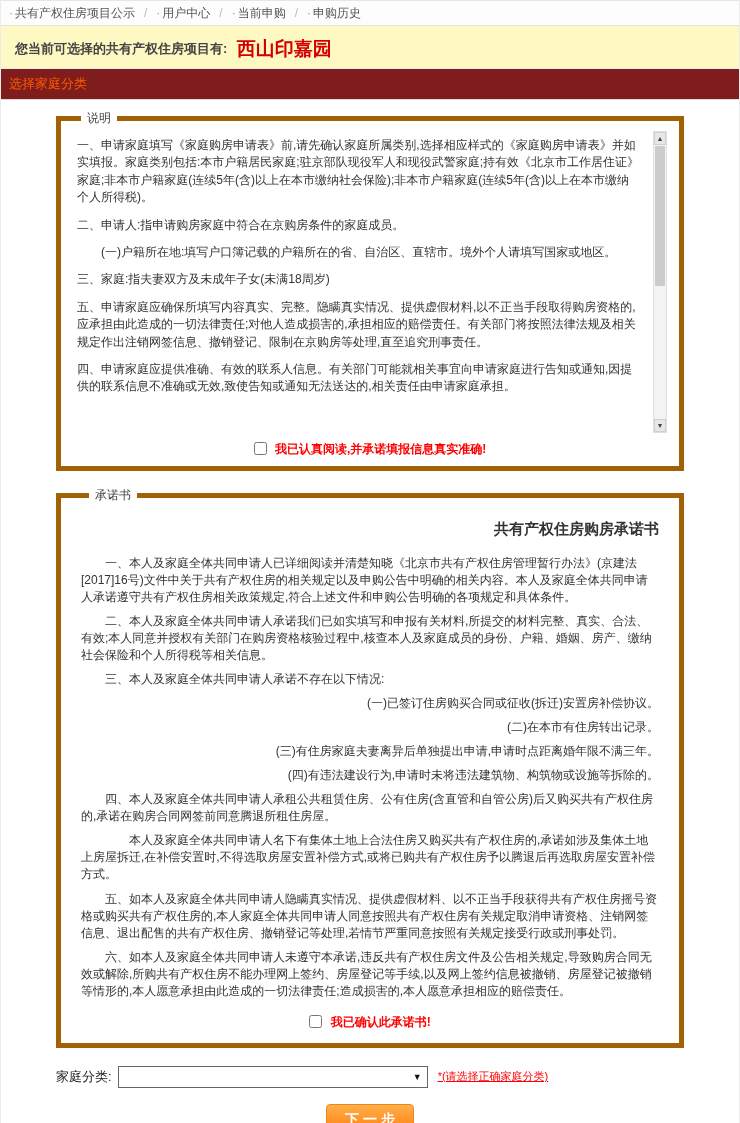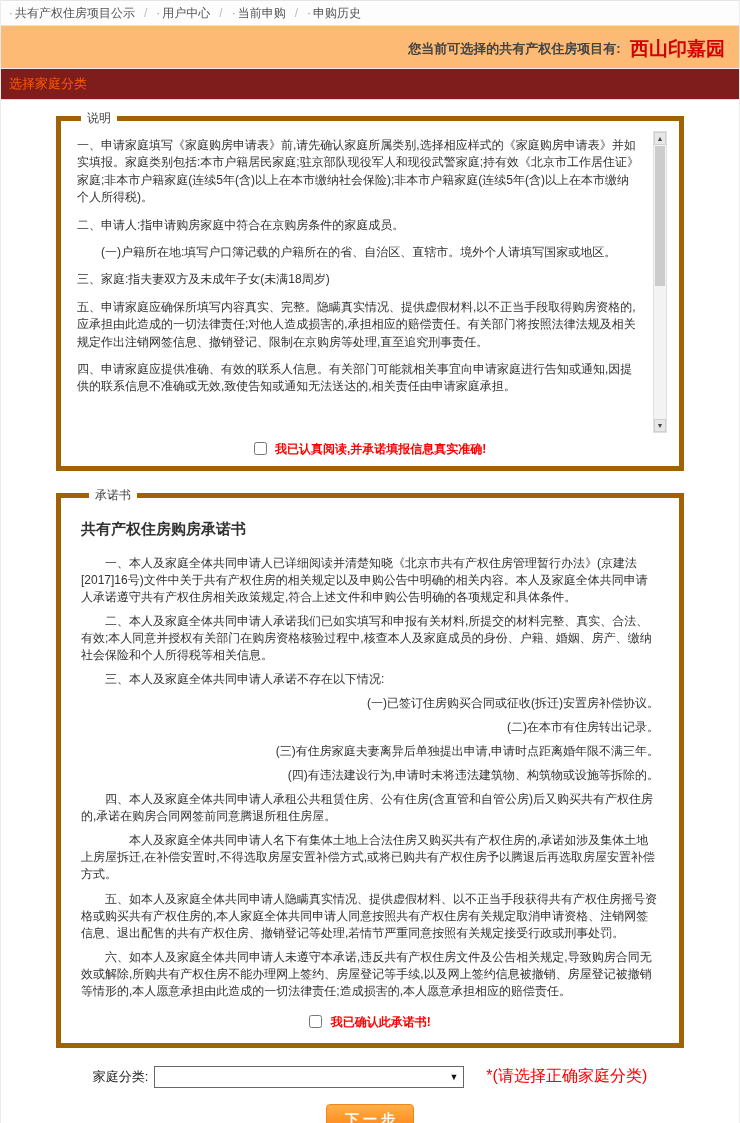--- a/index.html
+++ b/index.html
@@ -18,21 +18,21 @@
     padding:0 8px; border-top:1px solid #e6e6e6; border-bottom:1px solid #e3e3e3;
     color:#555; font-size:12px; background:#fdfdfd;
   }
   .nav { display:flex; align-items:center; }
   .nav .bullet { color:#999; margin-right:2px; }
   .nav .sep { color:#bbb; margin:0 9px; }
   .top-right { color:#555; }
   .top-right .logout { margin-left:4px; color:#444; }
 
   
-  .project-row { text-align:right; padding:10px 14px 6px; border-bottom:1px solid #ececec; background:#fdba74; }
+  .project-row { padding:10px 14px 6px; border-bottom:1px solid #ececec; background:#fef9c3; }
   .project-prefix { font-size:13px; font-weight:bold; color:#444; vertical-align:middle; }
   .project-name { font-size:19px; font-weight:bold; color:#d40000; margin-left:6px; vertical-align:middle; }
 
   
   .section-row { padding:6px 8px; border-bottom:1px solid #dcdcdc; background:#7f1d1d; }
   .section-title { color:#ff5a00; font-size:13px; }
 
   
   .content { width:628px; margin:10px auto 0; }
 
@@ -49,38 +49,38 @@
   .sb-btn { position:absolute; left:0; right:0; height:13px; background:#e7e7e7; border:1px solid #d0d0d0;
             font-size:7px; line-height:12px; text-align:center; color:#444; cursor:pointer; }
   .sb-up { top:0; }
   .sb-down { bottom:0; }
   .sb-thumb { position:absolute; top:14px; left:1px; right:1px; height:140px; background:#cccccc; cursor:grab; }
 
   .confirm-line { text-align:center; color:#ff0000; font-weight:bold; font-size:12px; margin-top:8px; }
   .confirm-line input { vertical-align:-2px; margin-right:5px; cursor:pointer; }
 
   fieldset.commitment { padding:4px 20px 12px; }
-  .c-title { text-align:left; font-size:15px; font-weight:bold; color:#333; margin:12px 0 16px; }
+  .c-title { text-align:right; font-size:15px; font-weight:bold; color:#333; margin:12px 0 16px; }
   .commitment p { line-height:1.42; margin-bottom:7px; }
   .indent2 { text-indent:2em; }
   .indent4 { text-indent:4em; }
   .c-sub { margin-left:1.6em;text-align:right; }
   .commitment .confirm-line { margin-top:14px; }
 
   
-  .family-row { display:flex; justify-content:center; align-items:center; margin-top:18px; font-size:13px; }
+  .family-row { display:flex; justify-content:flex-start; align-items:center; margin-top:18px; font-size:13px; }
   .family-label { margin-right:6px; color:#222; }
   .select {
     width:310px; height:22px; border:1px solid #666; background:#fff;
     display:flex; align-items:center; justify-content:space-between;
     padding:0 5px; cursor:pointer;
   }
   .select-value { font-size:12px; color:#333; }
   .select-arrow { font-size:9px; color:#111; }
-  .red-note { color:#ff0000; margin-left:22px; font-size:16px; }
+  .red-note { color:#ff0000; margin-left:10px; font-size:11px;text-decoration:underline; }
 
   
   .submit-row { text-align:center; margin-top:16px; }
   .next-btn {
     background:linear-gradient(180deg,#ffb04a 0%,#ff9226 55%,#ff8c1a 100%);
     border:1px solid #f08617; border-radius:4px; color:#fff;
     font-size:14px; font-weight:bold; padding:6px 18px; cursor:pointer;
     font-family:inherit;
   }
 </style>

